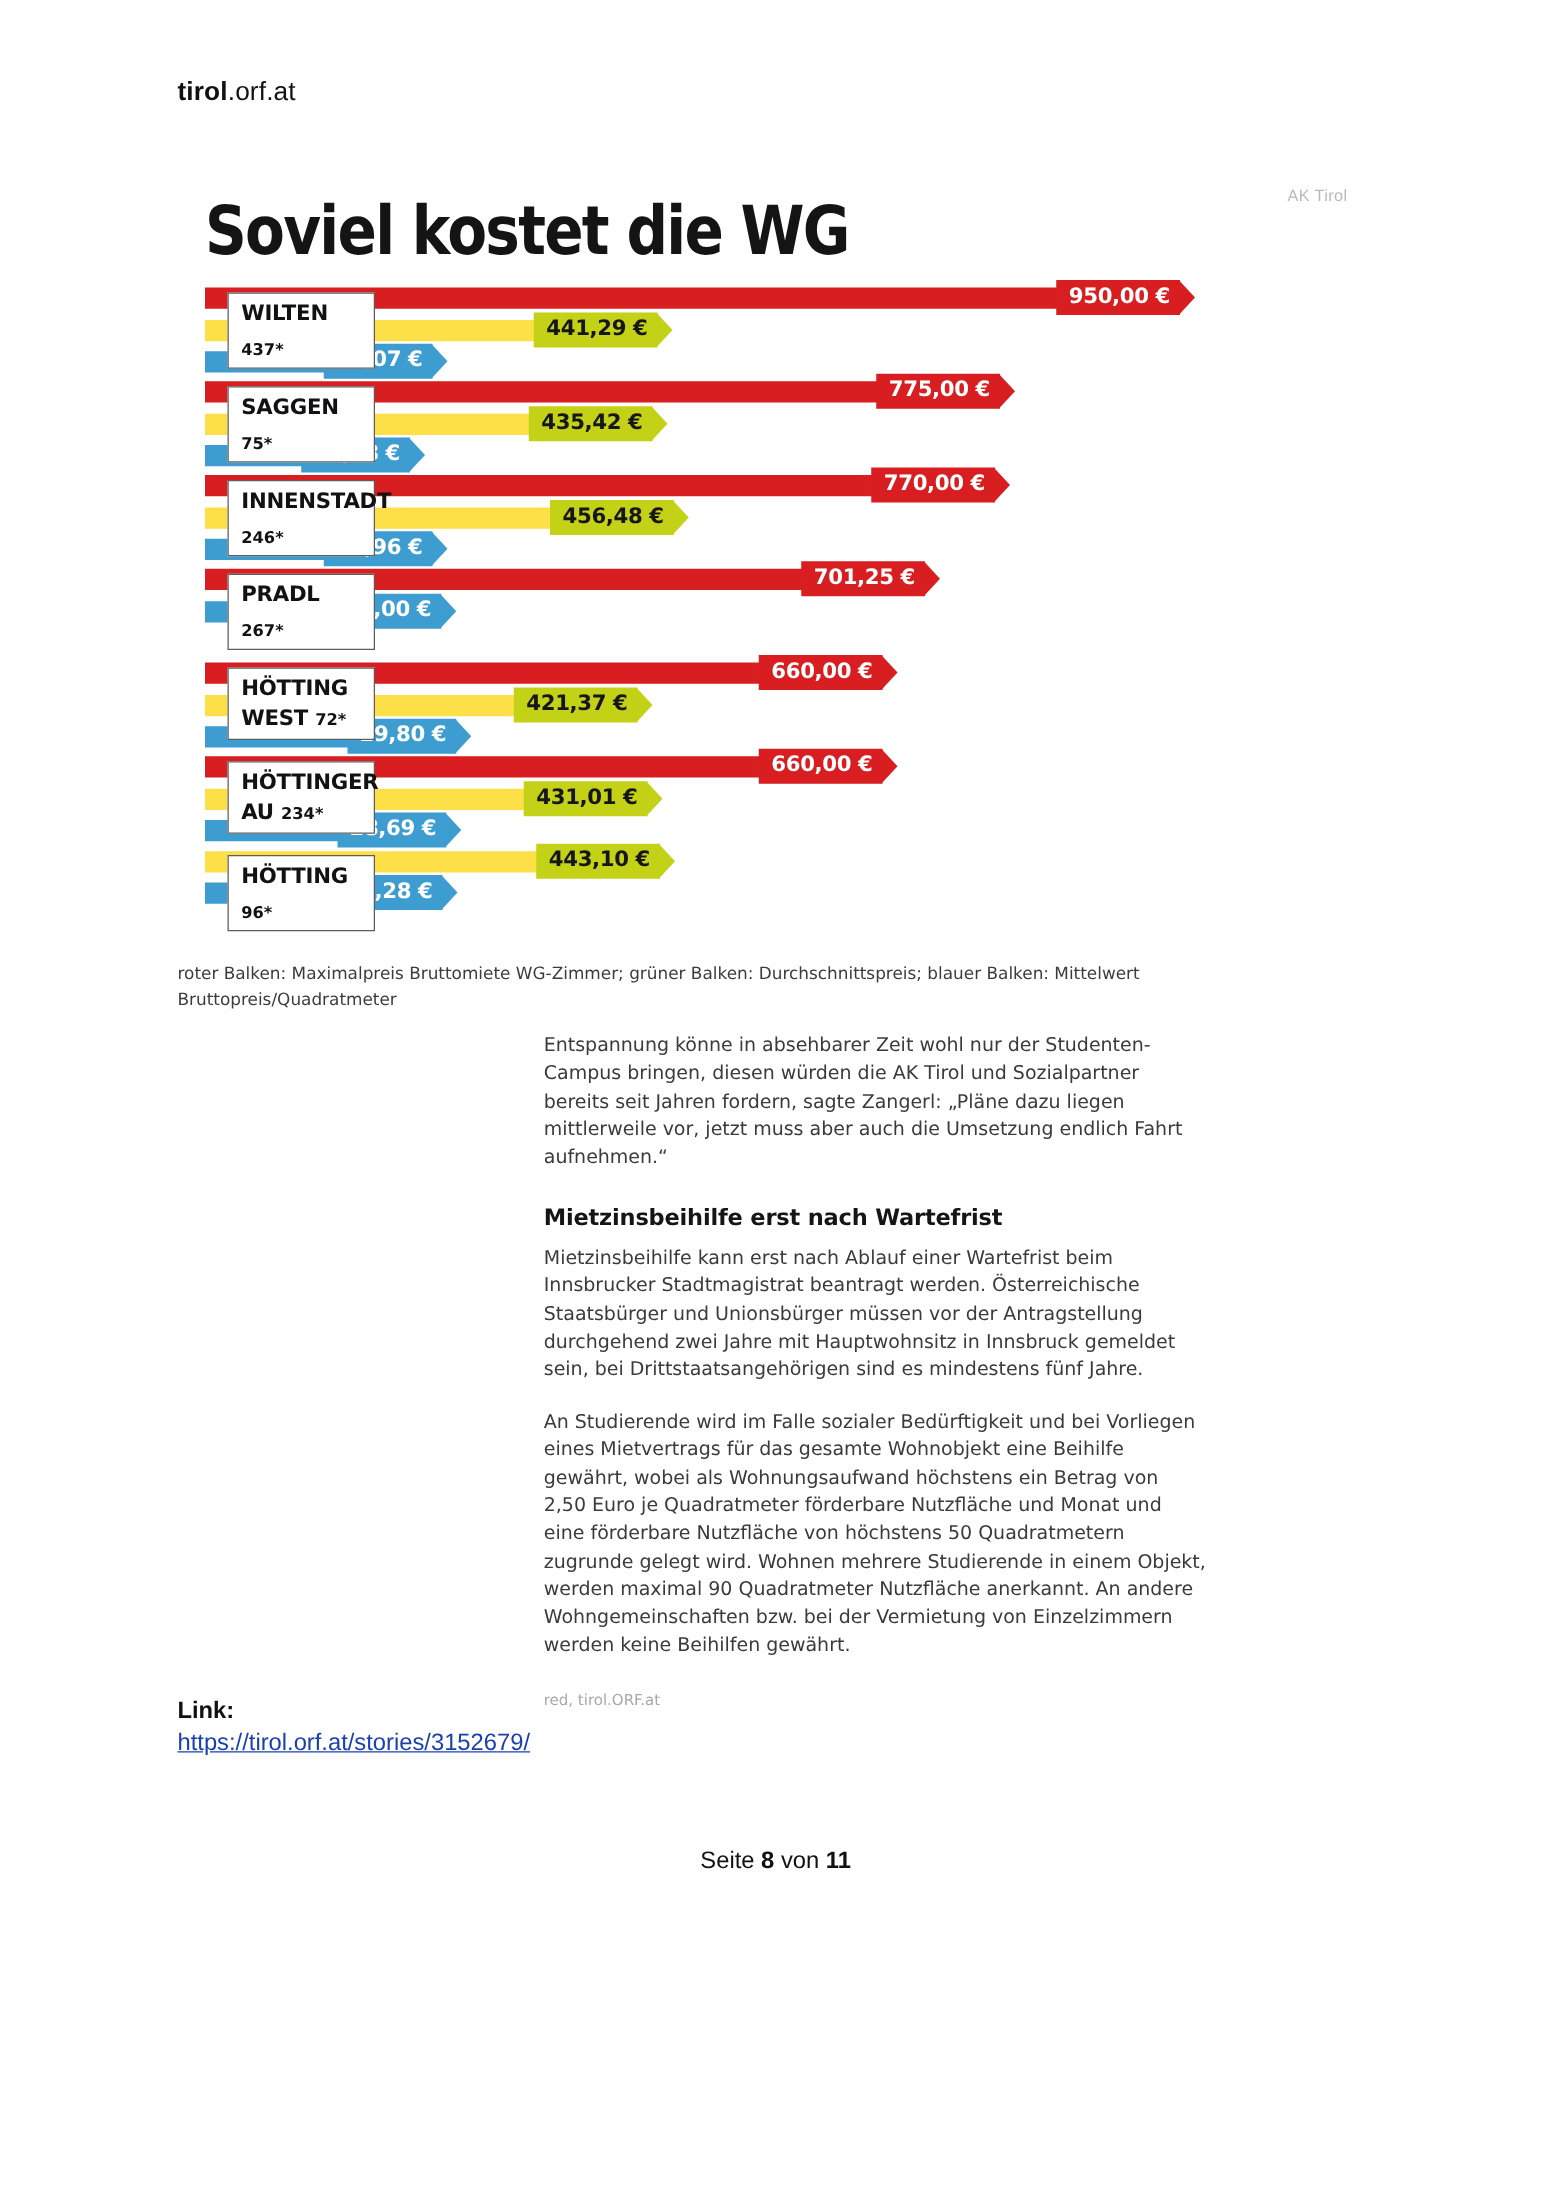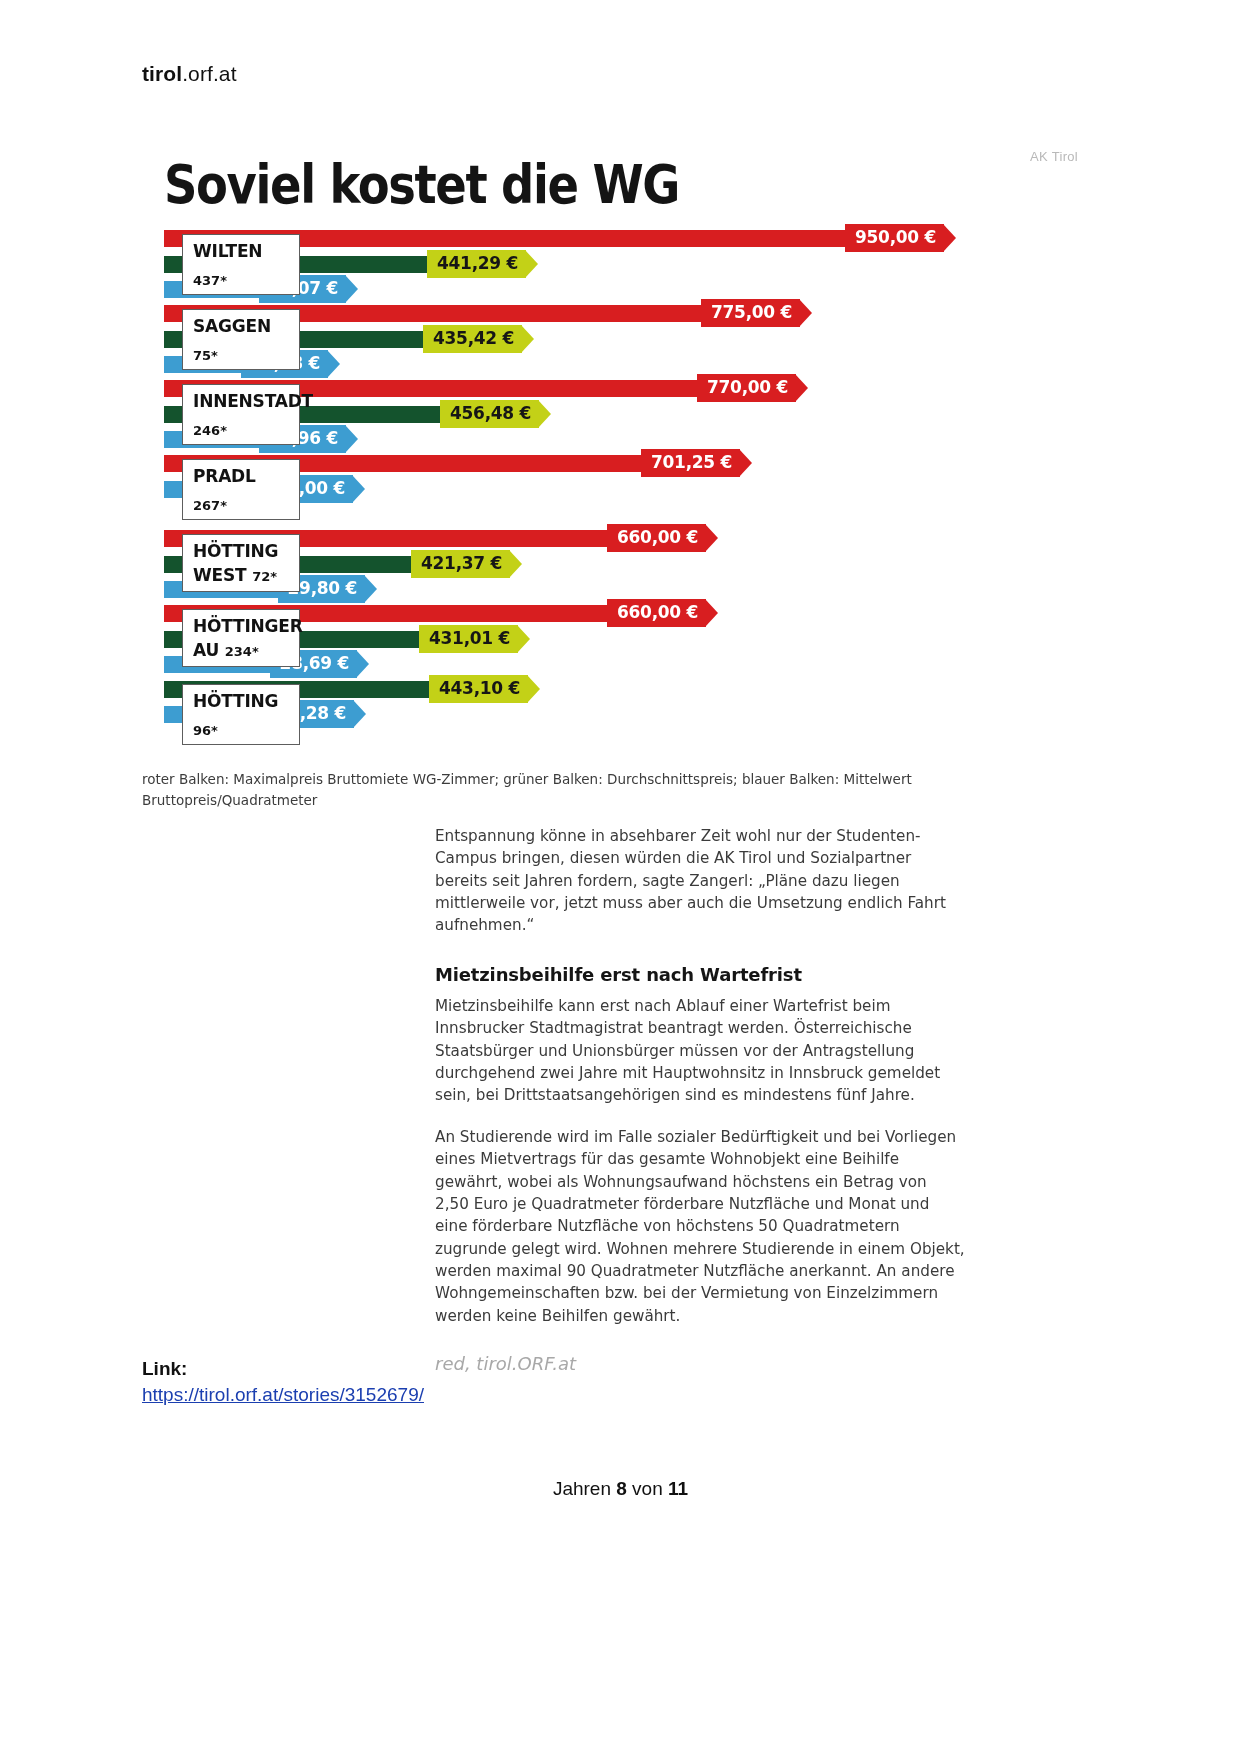--- a/index.html
+++ b/index.html
@@ -104,21 +104,21 @@
     letter-spacing: -.3px;
     white-space: nowrap;
     padding: 5px 8px 6px 10px;
     line-height: 1;
   }
 
   .bar.red    { background: #d81e20; padding-left: 46px; }
   .bar.red::after  { border-left: 13px solid #d81e20; }
   .bar.red .val    { background: #d81e20; color: #ffffff; }
 
-  .bar.green  { background: #14532d; }
+  .bar.green  { background: #fde047; }
   .bar.green::after{ border-left: 13px solid #c3d117; }
   .bar.green .val  { background: #c3d117; color: #161616; }
 
   .bar.blue   { background: #3d9dd1; }
   .bar.blue::after { border-left: 13px solid #3d9dd1; }
   .bar.blue .val   { background: #3d9dd1; color: #ffffff; }
 
   .bar-row.r-red   .bar { top: 2px; }
   .bar-row.r-green .bar { top: 3px; }
   .bar-row.r-blue  .bar { top: 3px; }
@@ -184,23 +184,22 @@
   .body-copy h2 {
     margin: 26px 0 9px 0;
     font-size: 18px;
     line-height: 1.3;
     font-weight: bold;
     color: #151515;
     letter-spacing: -.15px;
   }
   .byline {
     margin-top: 26px;
-    font-size: 18px;
+    font-size: 12px;
     color: #a8a8a8;
-    font-style: italic;
   }
 
   
   .link-block {
     position: absolute;
     left: 142px;
     top: 1358px;
     font-size: 19px;
   }
   .link-block .lbl {
@@ -406,14 +405,14 @@
     <div class="byline">red, tirol.ORF.at</div>
   </div>
 </div>
 
 <div class="link-block">
   <span class="lbl">Link:</span>
   <a href="#">https://tirol.orf.at/stories/3152679/</a>
 </div>
 
 <div class="footer">
-  <span>Jahren </span><b>8</b><span> von </span><b>11</b>
+  <span>Seite </span><b>8</b><span> von </span><b>11</b>
 </div>
 
 </body></html>

